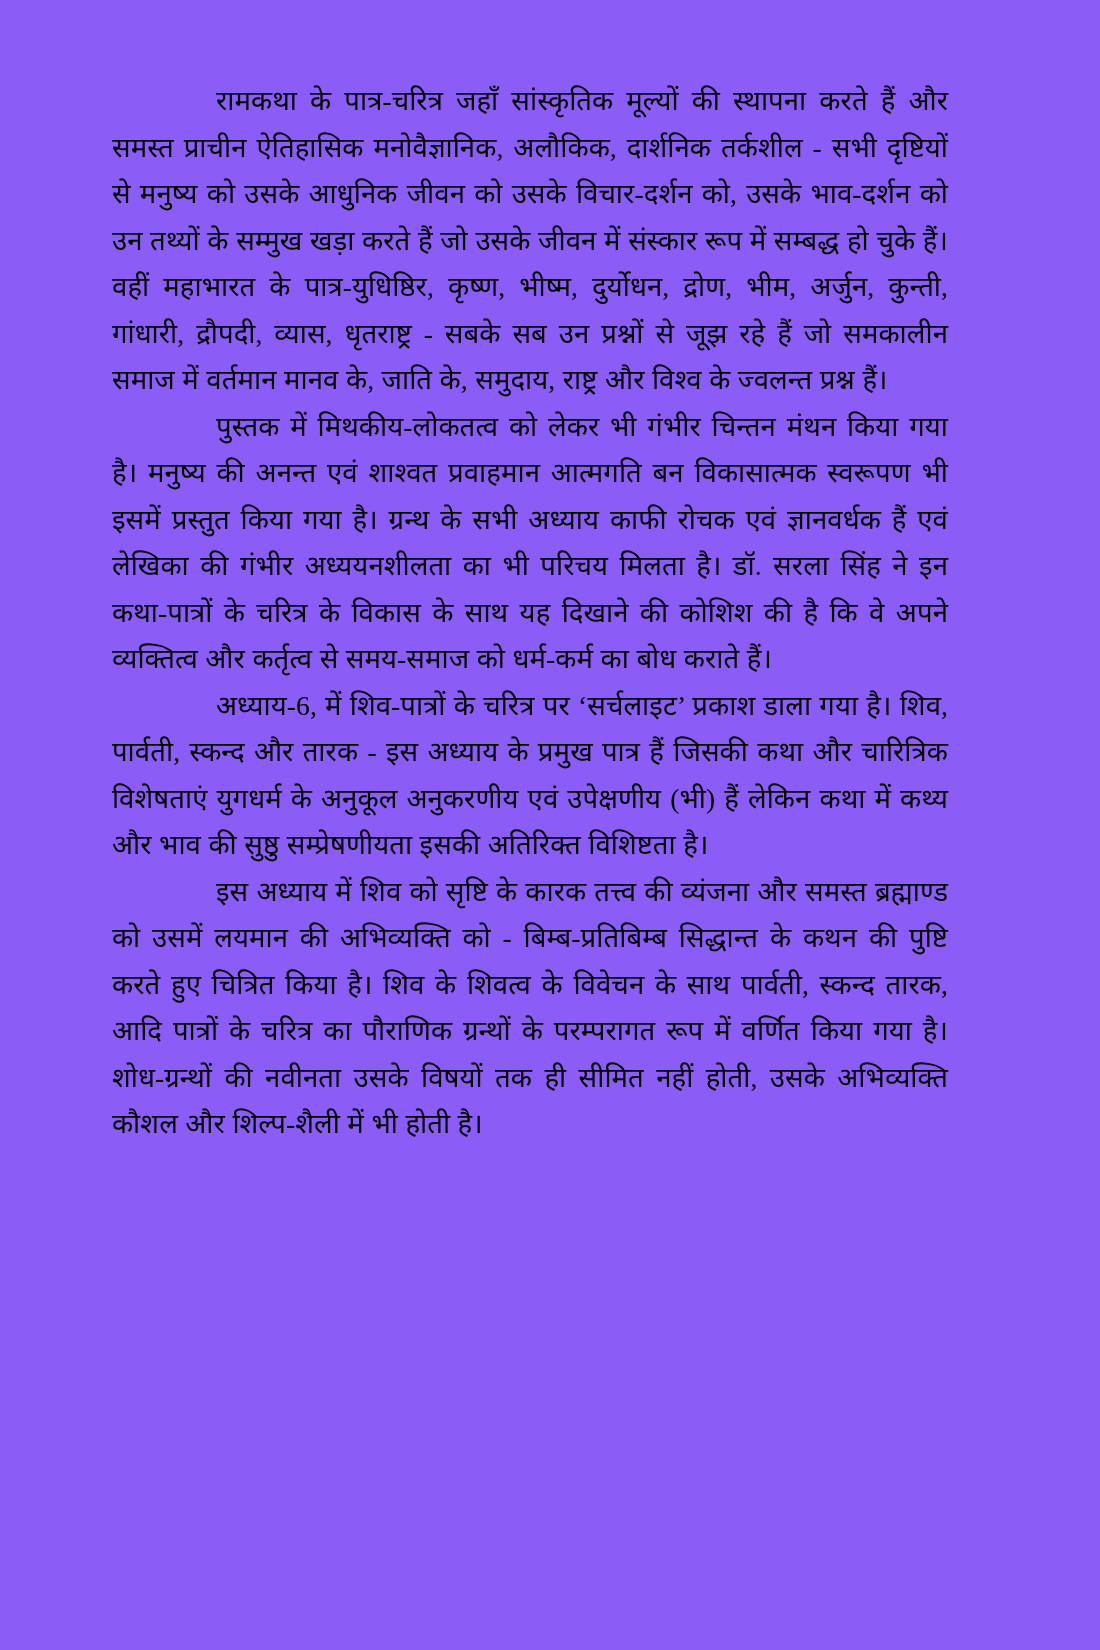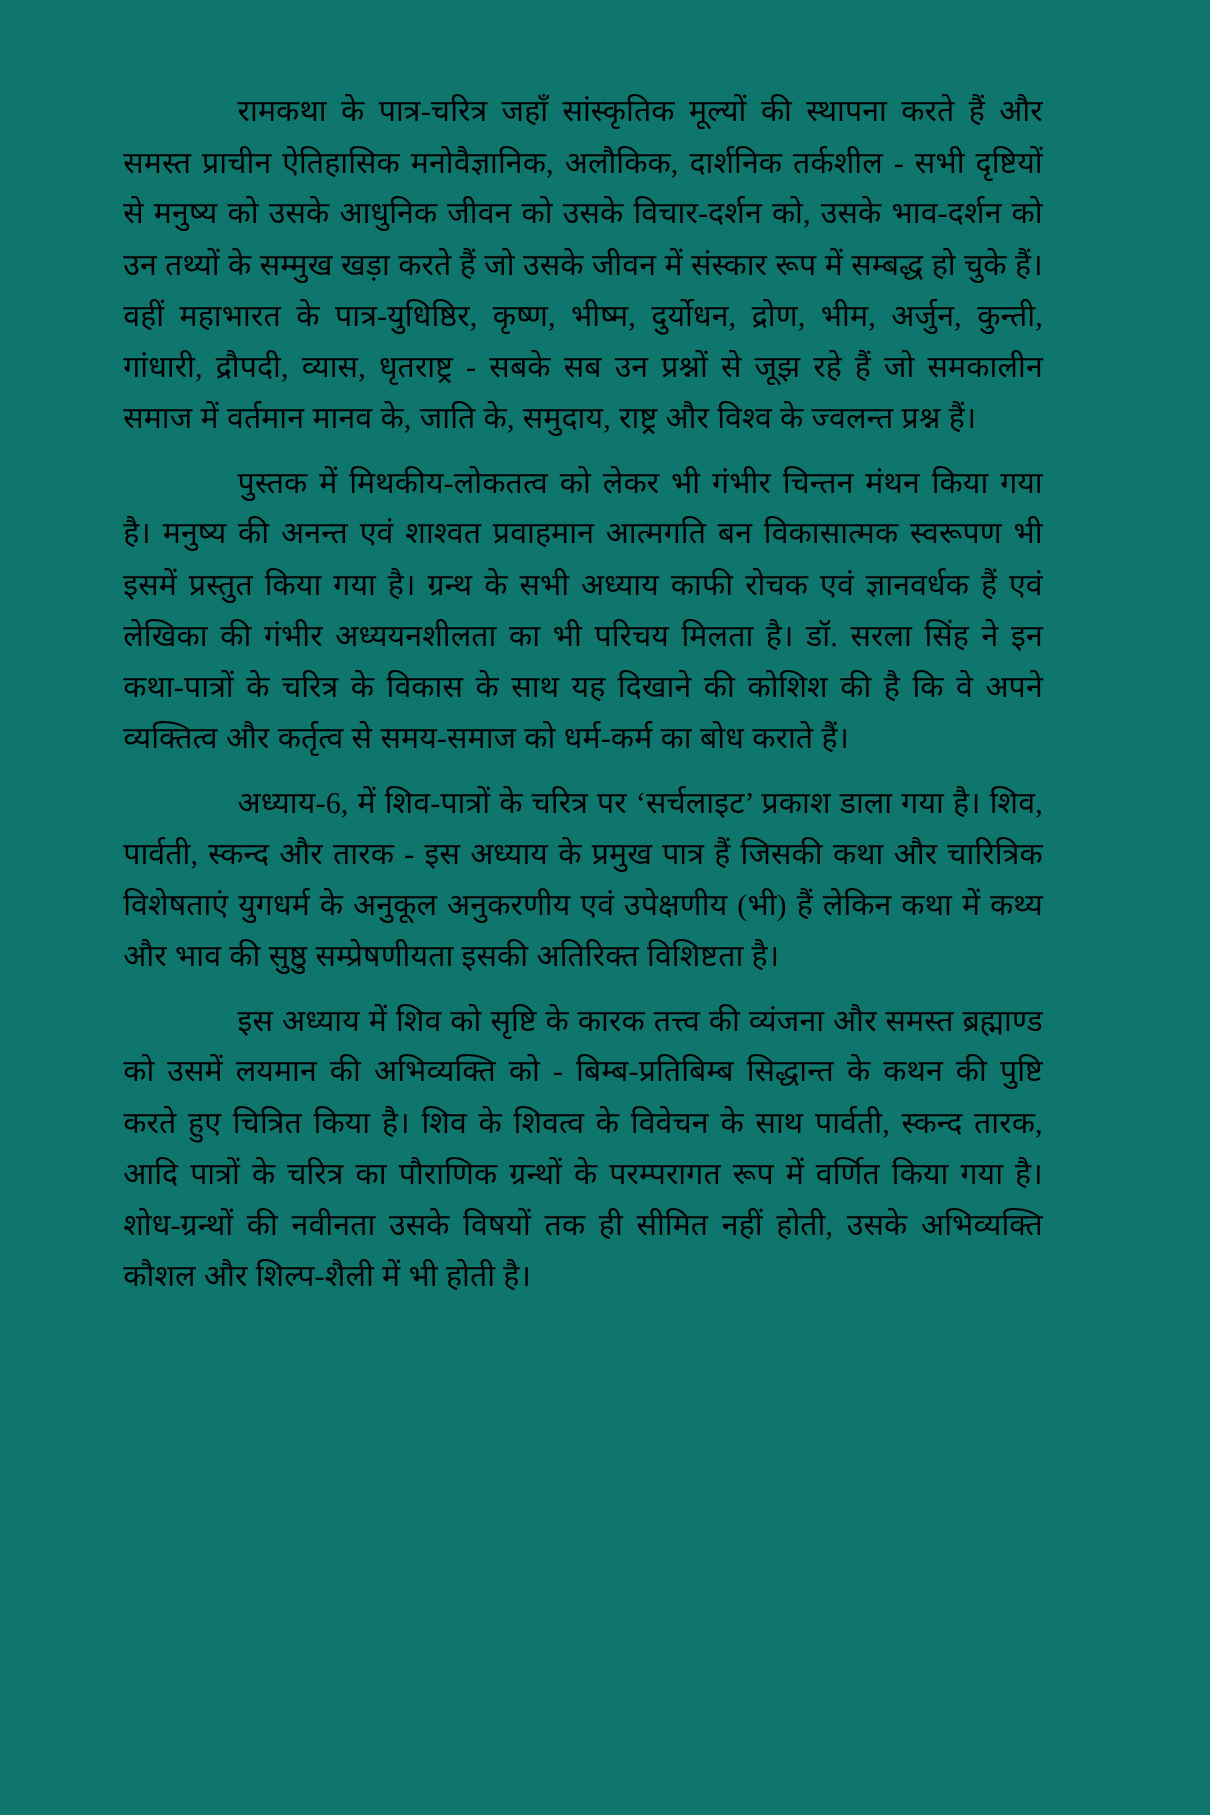--- a/index.html
+++ b/index.html
@@ -12,21 +12,21 @@
     width: 1100px;
     height: 1650px;
     font-family: "Liberation Serif", "DejaVu Serif", serif;
     color: #000000;
     overflow: hidden;
   }
   .page {
     position: relative;
     width: 1100px;
     height: 1650px;
-    background: #0f766e;
+    background: #8b5cf6;
     box-sizing: border-box;
   }
   .text-column {
     position: absolute;
     left: 112px;
     top: 78px;
     width: 836px;
   }
   .para {
     margin: 0 0 0 0;
@@ -35,21 +35,21 @@
     font-size: 27.5px;
     line-height: 46.5px;
     letter-spacing: 0.1px;
     word-spacing: 0.5px;
     text-indent: 104px;
     color: #000000;
     font-weight: 400;
     hyphens: none;
   }
   .para + .para {
-    margin-top: 12px;
+    margin-top: 0px;
   }
   
   .para, .para * {
     font-family: "Liberation Serif", "DejaVu Serif", "DejaVu Sans", serif;
   }
 </style>
 </head>
 <body>
 
 <div class="page">

